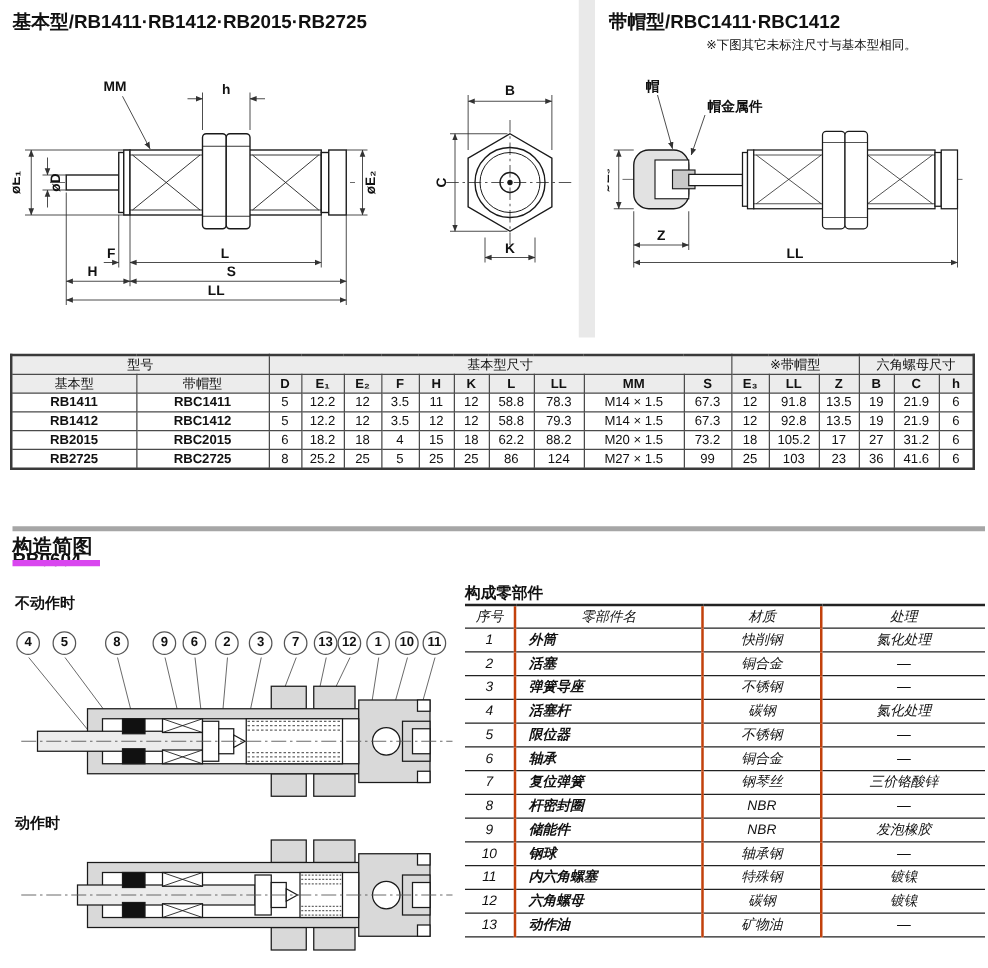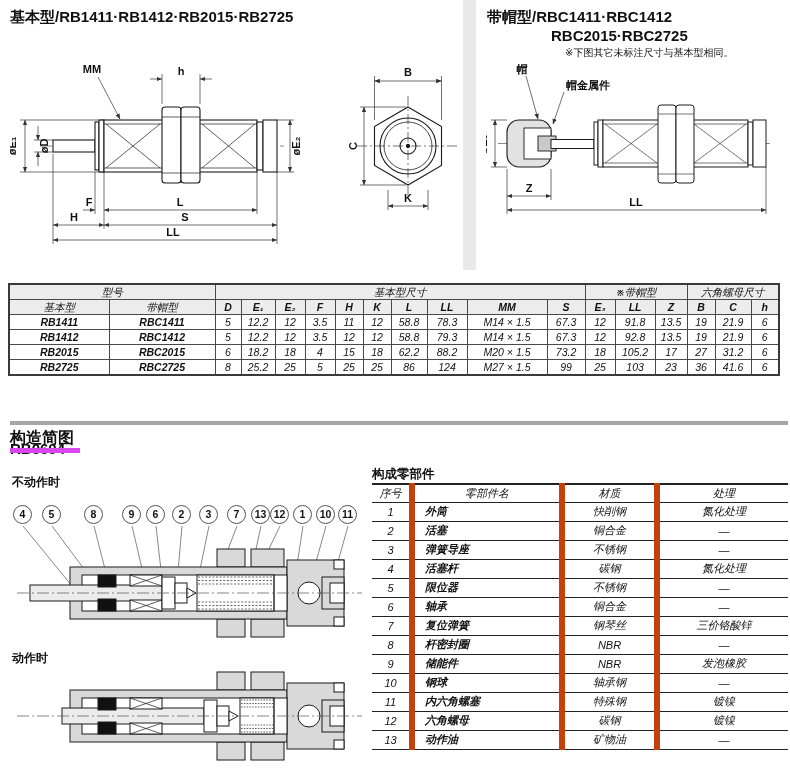--- a/index.html
+++ b/index.html
@@ -32,41 +32,40 @@
   .state-label { font-size:12px; font-weight:bold; }
 
   
   .parts-title { font-size:12.5px; font-weight:bold;font-family:Liberation Serif, serif; }
   table.parts { border-collapse:collapse; table-layout:fixed; width:416px; font-size:11px; }
   table.parts th { border-top:2px solid #222; border-bottom:1px solid #222; height:18px;
                    font-weight:normal; text-align:center; background:#fff; }
   table.parts td { border-bottom:1px solid #222; height:19px; text-align:center;
                    white-space:nowrap; overflow:hidden; }
   table.parts td.pc1 { text-align:left; font-weight:bold; padding-left:10px; }
-  table.parts th + th, table.parts td + td { border-left:6px solid #c2410c; }
+  table.parts th + th, table.parts td + td { border-left:2px solid #c2410c; }
 
   
   .balloon { position:absolute; top:0; width:19px; height:19px; border:1px solid #555;
              border-radius:50%; background:#fff; font-size:10.5px; line-height:17px;
              text-align:center; font-weight:bold; }
 
   svg text { fill:#111; }
   .dimtxt { font-size:11px; font-weight:bold; }
   .dimtxt-cn { font-size:11px; font-weight:bold; }
 </style>
 </head>
 <body>
 
 <div class="abs panel-title" style="left:10px; top:8px;">基本型/RB1411·RB1412·RB2015·RB2725</div>
 
 <div class="abs v-divider" style="left:463px; top:0; width:13px; height:270px;"></div>
 
 <div class="abs" style="left:487px; top:8px;">
   <div class="panel-title">带帽型/RBC1411·RBC1412</div>
-  <div class="cap-title-line2">RBC2015·RBC2725</div>
   <div class="cap-note">※下图其它未标注尺寸与基本型相同。</div>
 </div>
 
 <svg class="abs" style="left:10px; top:58px;" width="455" height="195" viewBox="0 0 455 195">
   <defs>
     <marker id="ar" viewBox="0 0 10 10" refX="9.5" refY="5" markerWidth="8" markerHeight="8" orient="auto-start-reverse">
       <path d="M0,1 L10,5 L0,9 z" fill="#333"></path>
     </marker>
   </defs>
 
@@ -210,21 +209,21 @@
     <line x1="21" y1="148" x2="280" y2="148" marker-start="url(#ar)" marker-end="url(#ar)"></line>
   </g>
 
   <text class="dimtxt-cn" x="36" y="11" text-anchor="middle">帽</text>
   <text class="dimtxt-cn" x="80" y="27" text-anchor="start">帽金属件</text>
   <text class="dimtxt" x="1" y="82" text-anchor="middle" transform="rotate(-90 1 82)">øE₃</text>
   <text class="dimtxt" x="43" y="130" text-anchor="middle">Z</text>
   <text class="dimtxt" x="150" y="144" text-anchor="middle">LL</text>
 </svg>
 
-<table class="dim abs" style="left:8px; top:283px;font-style:italic;">
+<table class="dim abs" style="left:8px; top:283px;">
   <colgroup>
     <col style="width:100px">
       <col style="width:106px">
       <col style="width:26px">
       <col style="width:34px">
     <col style="width:30px">
       <col style="width:30px">
       <col style="width:28px">
       <col style="width:28px">
     <col style="width:36px">

